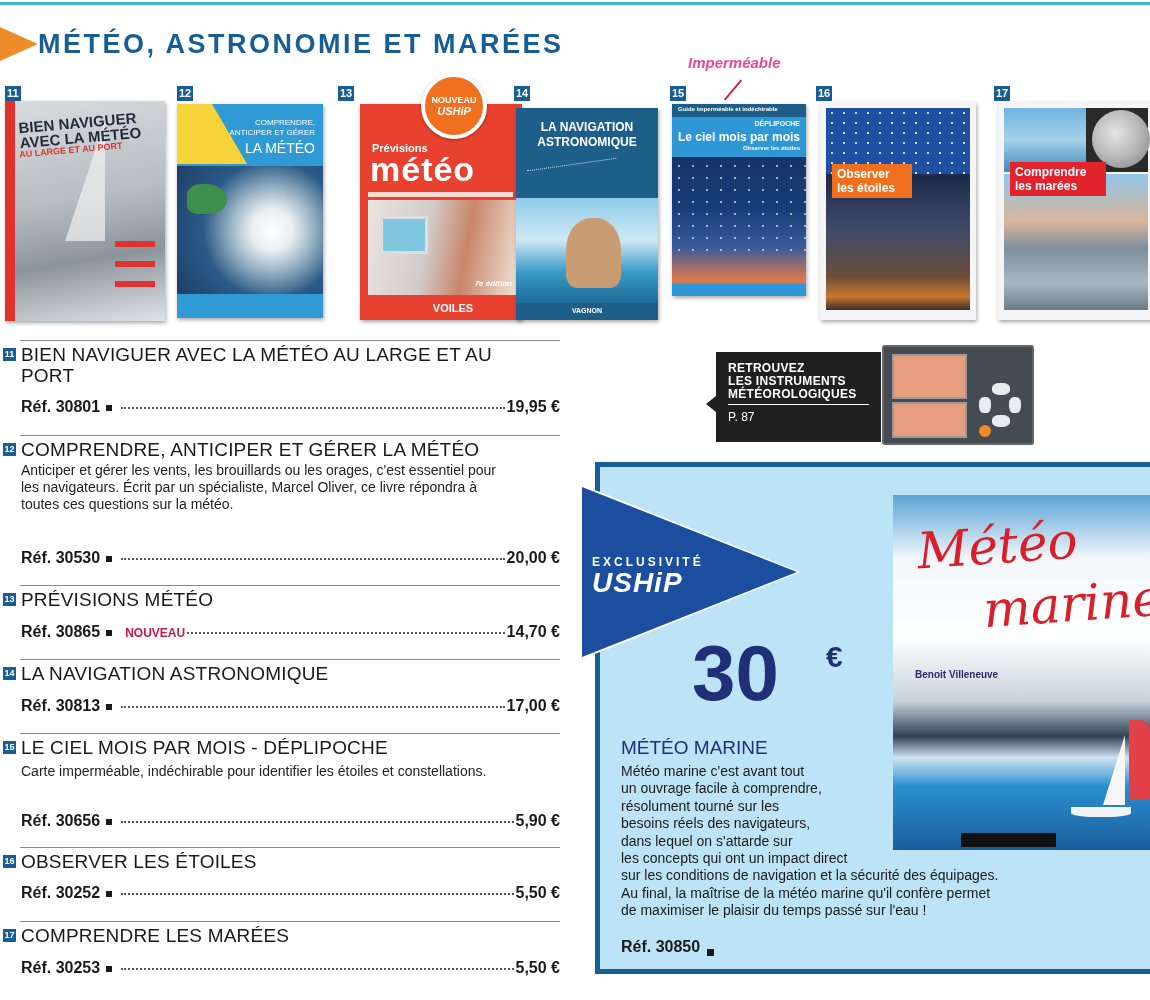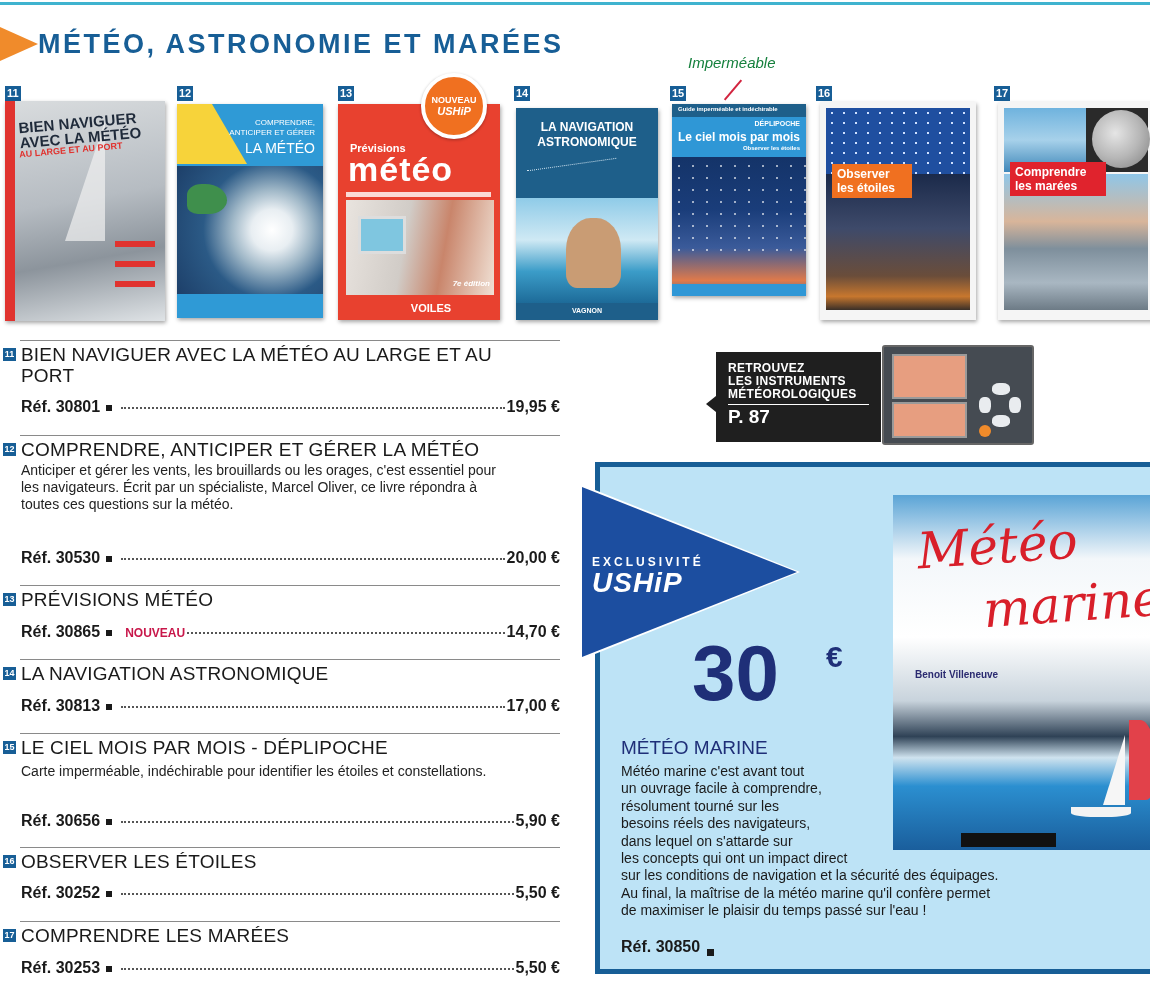--- a/index.html
+++ b/index.html
@@ -28,42 +28,42 @@
 
   
   .c12 { background: #2f9ad6; }
   .c12 .yellow { position:absolute; left:0; top:0; width:70px; height:60px; background:#f7d33a; clip-path: polygon(0 0,50% 0,100% 100%,0 100%); }
   .c12 .t-small { position:absolute; right:8px; top:14px; text-align:right; font-size:8px; color:#fff; line-height:10px; }
   .c12 .t-big { position:absolute; right:8px; top:36px; font-size:14px; color:#fff; }
   .c12 .storm { position:absolute; left:0; top:62px; width:100%; height:128px; background: radial-gradient(circle at 65% 50%, #ffffff 0%, #e8eef2 18%, #9fb7c7 35%, #2b5a86 60%, #1d3f69 100%); }
   .c12 .land { position:absolute; left:10px; top:80px; width:40px; height:30px; background:#3f8f4c; border-radius:40% 60% 50% 30%; }
 
   
-  .c13 { background:#e8412f; }
+  .c13 { background:#e8412f;margin-left:22px; }
   .c13 .t-prev { position:absolute; left:12px; top:38px; font-size:11px; font-weight:bold; color:#fff; }
   .c13 .t-meteo { position:absolute; left:10px; top:46px; font-size:34px; font-weight:bold; color:#fff; letter-spacing:1px; }
   .c13 .strip { position:absolute; left:8px; top:88px; width:145px; height:5px; background:#fff; opacity:.8; }
   .c13 .photo { position:absolute; left:8px; top:96px; width:148px; height:95px; background: linear-gradient(100deg,#e9e4df 0%,#d1ccc7 40%,#c9856b 65%,#f0e1d5 100%); }
   .c13 .screen { position:absolute; left:20px; top:112px; width:48px; height:38px; background:#7fc6e0; border:3px solid #ddd; }
   .c13 .ed { position:absolute; right:10px; bottom:32px; font-size:8px; color:#fff; font-style:italic; font-weight:bold; }
   .c13 .pub { position:absolute; left:0; bottom:6px; width:100%; text-align:center; font-size:11px; color:#fff; font-weight:bold;padding-left:24px; }
 
   .nouveau-badge { position:absolute; left:421px; top:73px; width:66px; height:66px; border-radius:50%; background:#f07020; border:4px solid #fff; display:flex; flex-direction:column; align-items:center; justify-content:center; z-index:5; box-shadow: 0 1px 3px rgba(0,0,0,.3); }
   .nouveau-badge .l1 { font-size:9px; font-weight:bold; color:#fff; }
   .nouveau-badge .l2 { font-size:11px; font-weight:bold; font-style:italic; color:#fff; }
 
   
   .c14 { background:#1e5f8a; }
   .c14 .t { position:absolute; left:0; width:100%; top:12px; text-align:center; font-size:12px; font-weight:bold; color:#fff; line-height:15px; }
   .c14 .const { position:absolute; left:12px; top:56px; width:90px; height:20px; border-top:1px dotted #cfe3f0; transform: rotate(-8deg); }
   .c14 .photo { position:absolute; left:0; top:90px; width:100%; height:105px; background: linear-gradient(180deg,#8fcbe8 0%,#cfe9f4 40%,#3b9cc8 70%,#1d6b99 100%); }
   .c14 .person { position:absolute; left:50px; top:110px; width:55px; height:70px; background:#c99c74; border-radius:45% 45% 20% 20%; }
   .c14 .pub { position:absolute; left:0; bottom:6px; width:100%; text-align:center; font-size:7px; color:#fff; font-weight:bold; }
 
-  .imperm-label { position:absolute; left:688px; top:54px; font-size:15px; font-weight:normal; font-style:italic; color:#15803d; }
+  .imperm-label { position:absolute; left:688px; top:54px; font-size:15px; font-weight:bold; font-style:italic; color:#ec4899; }
   .imperm-line { position:absolute; left:732px; top:77px; width:2px; height:26px; background:#d2243f; transform: rotate(40deg); }
 
   
   .c15 { background: linear-gradient(180deg,#0e2a57 0%,#1a3d7a 55%,#3b5b9a 75%,#e07a4a 92%,#2f6aa8 100%); }
   .c15 .top { position:absolute; left:0; top:0; width:100%; height:13px; background:#1e5f8a; }
   .c15 .top span { position:absolute; left:6px; top:2px; font-size:6px; color:#fff; font-weight:bold; }
   .c15 .blue { position:absolute; left:0; top:13px; width:100%; height:40px; background:#2f97d6; }
   .c15 .blue .d { position:absolute; right:6px; top:3px; font-size:7px; font-weight:bold; color:#fff; }
   .c15 .blue .m { position:absolute; left:6px; top:13px; font-size:12px; font-weight:bold; color:#fff; }
   .c15 .blue .s { position:absolute; right:6px; top:28px; font-size:6px; font-weight:bold; color:#fff; }
@@ -95,21 +95,21 @@
   .ref-line .sq { display:inline-block; width:6px; height:6px; background:#1a1a1a; margin:0 7px 0 6px; position:relative; top:-1px; }
   .ref-line .nouveau { color:#c8174a; font-weight:bold; font-size:12px; margin-left:6px; white-space:nowrap; }
   .ref-line .dots { flex:1; border-bottom:2px dotted #555; margin:0 2px; position:relative; top:-3px; height:1px; }
   .ref-line .price { font-weight:bold; white-space:nowrap; }
 
   
   .promo-label { position:absolute; left:716px; top:352px; width:165px; height:90px; background:#1f1f1f; padding:10px 12px; }
   .promo-label::before { content:""; position:absolute; left:-10px; top:44px; border-top:8px solid transparent; border-bottom:8px solid transparent; border-right:10px solid #1f1f1f; }
   .promo-label .pl { font-size:12px; font-weight:bold; color:#fff; line-height:13px; letter-spacing:0.3px; }
   .promo-label .hr { height:1px; background:#fff; margin:3px 0 3px; }
-  .promo-label .pg { font-size:19px; font-weight:bold; color:#fff; line-height:18px; }
+  .promo-label .pg { font-size:12px; font-weight:normal; color:#fff; line-height:18px; }
   .instrument { position:absolute; left:882px; top:345px; width:152px; height:100px; background:#454b52; border:2px solid #666; border-radius:3px; }
   .instrument .lcd1 { position:absolute; left:8px; top:7px; width:75px; height:45px; background:#e79e80; border:2px solid #9a9a9a; }
   .instrument .lcd2 { position:absolute; left:8px; top:55px; width:75px; height:36px; background:#e79e80; border:2px solid #9a9a9a; }
   .instrument .btn { position:absolute; width:18px; height:12px; background:#e9ecef; border-radius:40%; }
   .instrument .btn-c { position:absolute; left:95px; top:78px; width:12px; height:12px; border-radius:50%; background:#f08b2b; }
 
   
   .excl-box { position:absolute; left:595px; top:462px; width:560px; height:512px; background:#bde3f6; border:5px solid #175e96; border-right:none; }
   .excl-flag { position:absolute; left:582px; top:487px; width:215px; height:170px; background:#1c4ea0; clip-path: polygon(0 0, 100% 50%, 0 100%); z-index:3; }
   .excl-flag-edge { position:absolute; left:580px; top:484px; width:220px; height:176px; background:#ffffff; clip-path: polygon(0 0, 100% 50%, 0 100%); z-index:2; }

